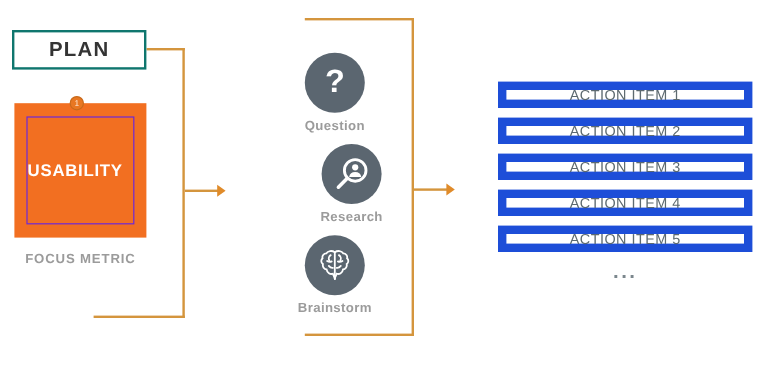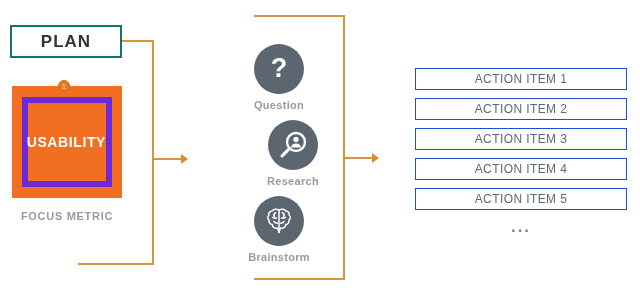--- a/index.html
+++ b/index.html
@@ -58,24 +58,24 @@
     position: absolute;
     left: 12px; top: 86px;
     width: 110px; height: 112px;
     background: #f26f21;
     box-sizing: border-box;
   }
   #usability-card .inner-frame {
     position: absolute;
     left: 10px; top: 11px;
     right: 10px; bottom: 11px;
-    border: 6px solid #6d28d9;
-    display: flex;
-    align-items: center;
-    justify-content: flex-end;
+    border: 1px solid #6d28d9;
+    display: flex;
+    align-items: center;
+    justify-content: flex-start;
   }
   #usability-card .label {
     font-size: 14px;
     font-weight: bold;
     letter-spacing: 0.6px;
     color: #ffffff;
   }
   #usability-badge {
     position: absolute;
     left: 58px; top: 80px;
@@ -131,21 +131,21 @@
   #step-brainstorm{ left: 224px; top: 196px; }
 
   
   #action-list {
     position: absolute;
     left: 415px; top: 68px;
     width: 212px;
   }
   .action-item {
     height: 22px;
-    border: 1px solid #1d4ed8;
+    border: 7px solid #1d4ed8;
     background: #ffffff;
     margin-bottom: 8px;
     display: flex;
     align-items: center;
     justify-content: center;
     box-sizing: border-box;
   }
   .action-item span {
     font-size: 12px;
     letter-spacing: 0.4px;

